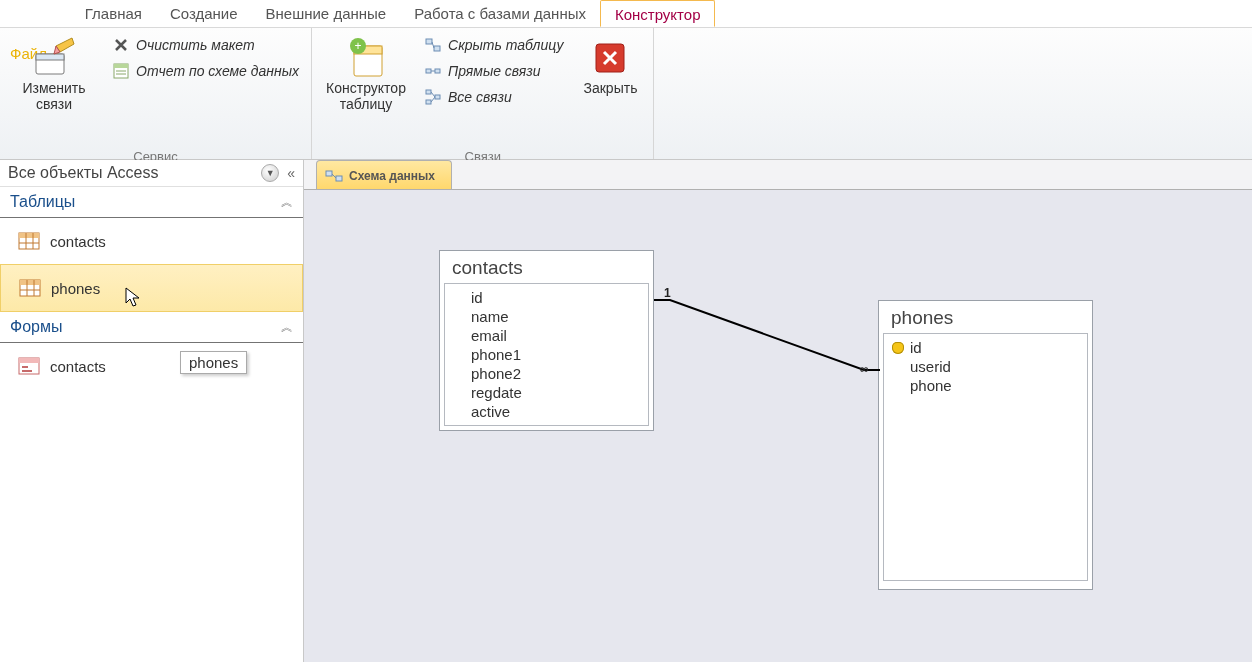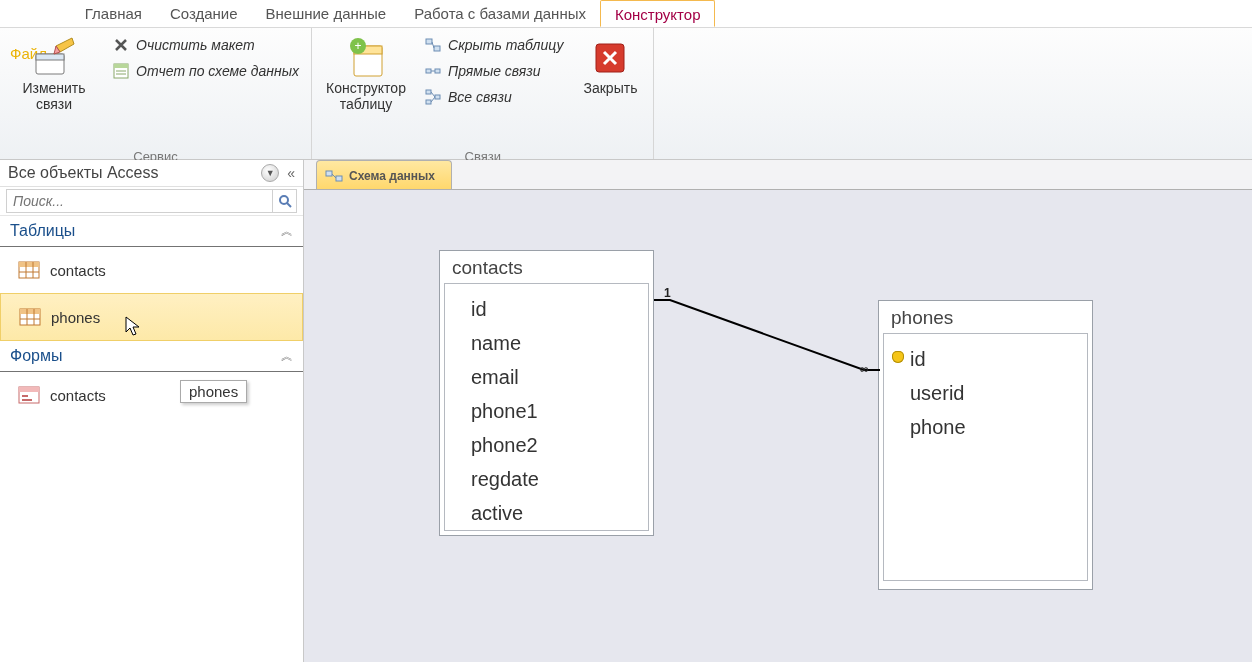--- a/index.html
+++ b/index.html
@@ -50,21 +50,21 @@
 
   
   .canvas-wrap { flex:1; position:relative; background:#f3f3f5; }
   .doc-tab { position:absolute; left:12px; top:0; display:flex; align-items:center; gap:6px; height:30px; padding:0 16px 0 8px; border:1px solid #b0b0b0; border-bottom:none; border-radius:4px 4px 0 0; background:linear-gradient(#ffe8a1,#ffd76b); font-size:12px; font-weight:bold; color:#555;}
   .doc-tab .relicon{width:18px;height:18px;}
   .canvas { position:absolute; left:0; top:29px; right:0; bottom:0; background:#e6e7ee; border-top:1px solid #b0b0b0;}
 
   .tablebox { position:absolute; background:#fff; border:1px solid #9aa0a8; }
   .tablebox .tbhead { padding:6px 12px 4px 12px; font-size:19px; color:#444; }
   .tablebox .tbbody { border:1px solid #b5b9c0; margin:0 4px 4px 4px; padding:4px 2px; min-height:40px;}
-  .tablebox .field { display:flex; align-items:center; gap:6px; padding:1px 10px 1px 24px; font-size:20px; position:relative;margin-top:9px;}
+  .tablebox .field { display:flex; align-items:center; gap:6px; padding:1px 10px 1px 24px; font-size:15px; position:relative;}
   .tablebox .field.key::before{ content:""; position:absolute; left:6px; top:4px; width:12px; height:12px; background:#f5c518; border-radius:50% 50% 60% 60%; box-shadow:0 0 0 1px #b38f0a inset;}
   .relation-line { position:absolute; pointer-events:none; }
   .card-label { position:absolute; font-size:12px; font-weight:bold; color:#222; }
 
   .cursor-arrow { position:absolute; width:18px; height:22px; pointer-events:none; }
 
   svg { display:block; }
 </style>
 </head>
 <body>
@@ -182,29 +182,20 @@
 
 <div class="main">
 
   <div class="navpane">
     <div class="navhead">
       <span>Все объекты Access</span>
       <span class="spacer"></span>
       <span class="circle">▼</span>
       <span class="collapse">«</span>
     </div>
-    <div class="searchrow">
-      <input placeholder="Поиск..." style="">
-      <span class="srch">
-          <svg width="14" height="14">
-            <circle cx="6" cy="6" r="4" fill="none" stroke="#5a7db5" stroke-width="2"></circle>
-            <line x1="9" y1="9" x2="13" y2="13" stroke="#5a7db5" stroke-width="2"></line>
-          </svg>
-        </span>
-    </div>
 
     <div class="cathead">
       <span>Таблицы</span>
       <span class="chev">︽</span>
     </div>
     <div class="navitem">
       <span class="tblicon">
           <svg width="22" height="18">
             <rect x="1" y="1" width="20" height="16" fill="#fff" stroke="#c07830"></rect>
             <rect x="1" y="1" width="20" height="5" fill="#f0c386"></rect>

